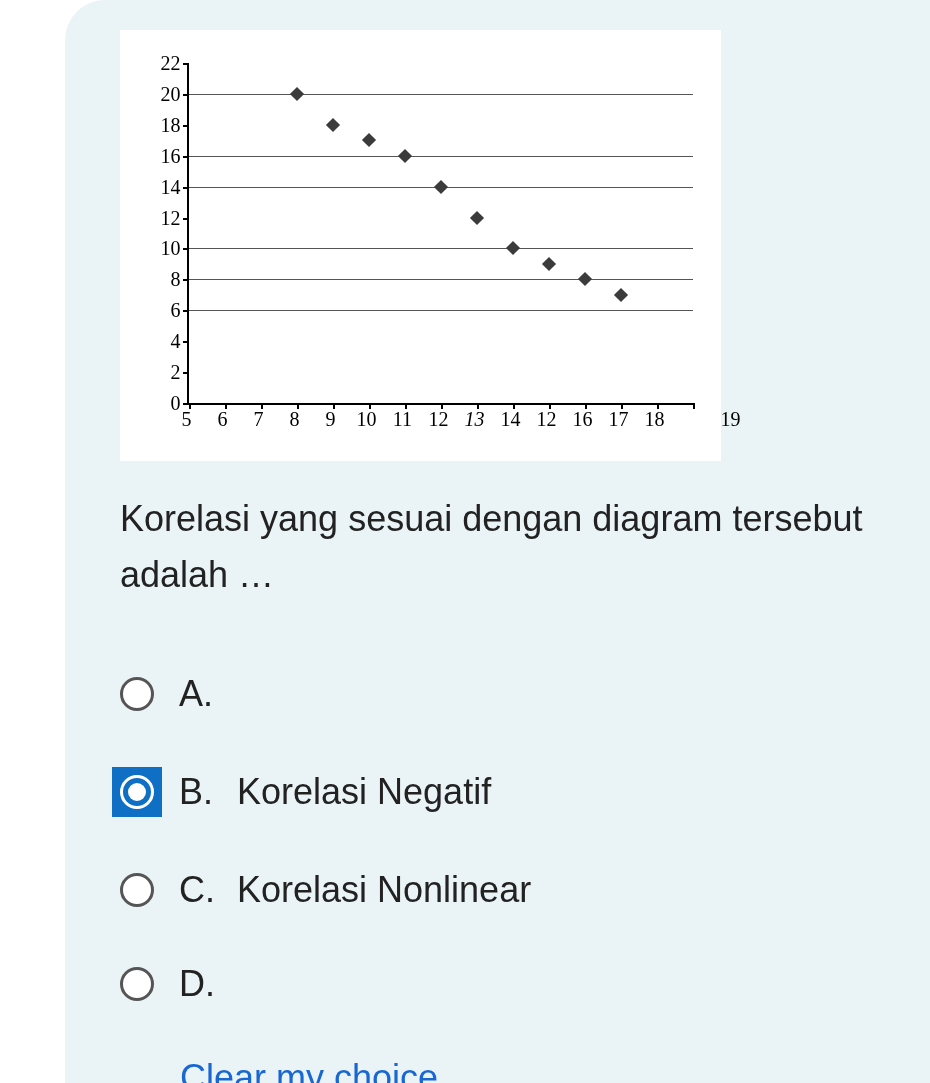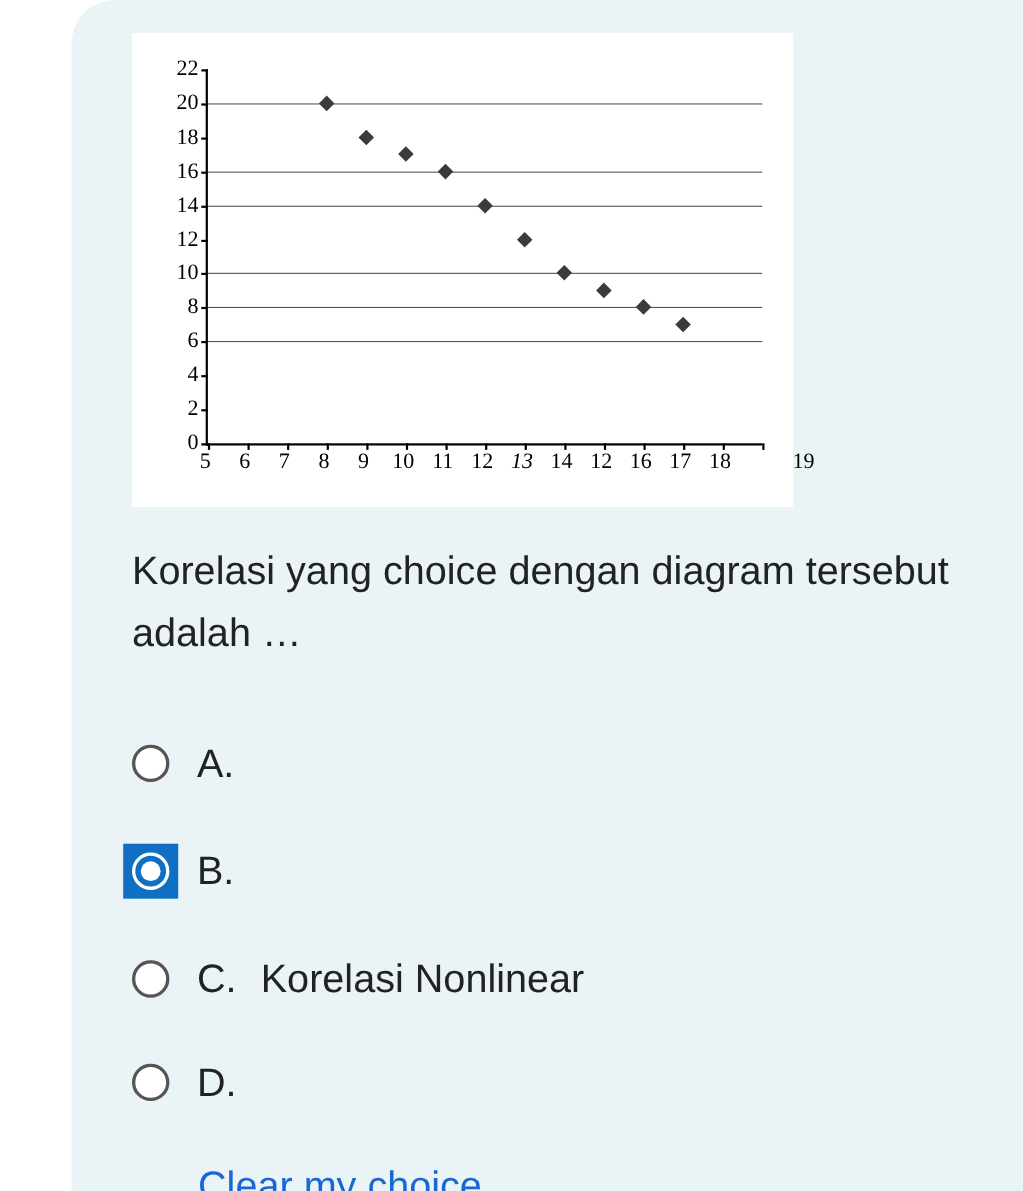--- a/index.html
+++ b/index.html
@@ -232,34 +232,35 @@
           <div class="x-label" style="left: 370px;">14</div>
           <div class="x-label" style="left: 406px;">12</div>
           <div class="x-label" style="left: 442px;">16</div>
           <div class="x-label" style="left: 478px;">17</div>
           <div class="x-label" style="left: 514px;">18</div>
           <div class="x-label" style="left: 550px; margin-left: 40px;">19</div>
         </div>
     </div>
   </div>
 
-  <div class="question-text">Korelasi yang choice dengan diagram tersebut adalah …</div>
+  <div class="question-text">Korelasi yang sesuai dengan diagram tersebut adalah …</div>
 
   <div class="options" id="options-container">
       <div class="option-row">
         <div class="radio-outer"></div>
         <span class="opt-letter">A.</span>
       </div>
       <div class="option-row">
         <div class="radio-selected-box">
           <div class="radio-inner-ring">
             <div class="radio-inner-dot"></div>
           </div>
         </div>
         <span class="opt-letter">B.</span>
+        <span>Korelasi Negatif</span>
       </div>
       <div class="option-row">
         <div class="radio-outer"></div>
         <span class="opt-letter">C.</span>
         <span>Korelasi Nonlinear</span>
       </div>
       <div class="option-row">
         <div class="radio-outer"></div>
         <span class="opt-letter">D.</span>
       </div>

